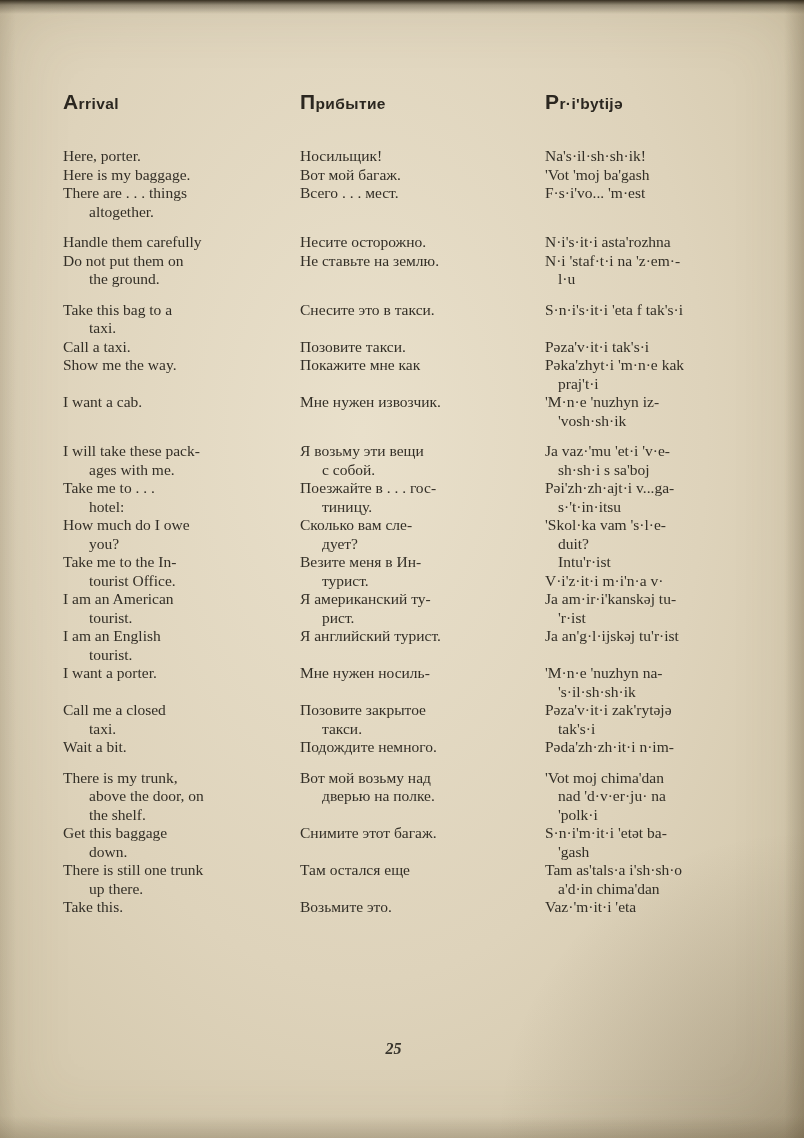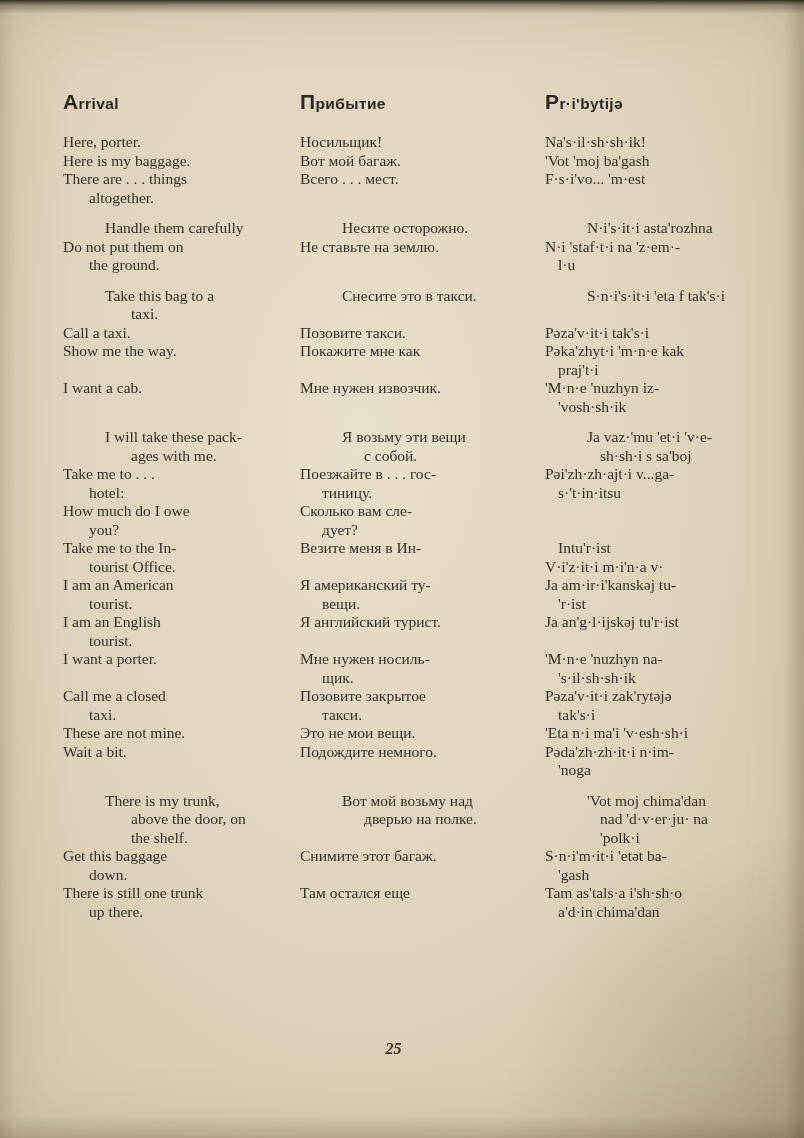--- a/index.html
+++ b/index.html
@@ -24,22 +24,22 @@
   }
   .content {
     position: absolute;
     left: 63px; right: 28px; top: 90px;
   }
   .row {
     display: grid;
     grid-template-columns: 190px 198px 1fr;
     column-gap: 47px;
   }
-  .row.gap { margin-top: 12px; margin-left: 42px; }
-  .header-row { margin-bottom: 17px; }
+  .row.gap { margin-top: 12px; }
+  .header-row { margin-bottom: 31px; }
   .heading {
     font-family: "Liberation Sans", sans-serif;
     font-weight: 700;
     font-size: 15.5px;
     letter-spacing: 0.4px;
     color: #2b2720;
     line-height: 24px;
   }
   .heading::first-letter { font-size: 21px; }
   .line {
@@ -206,42 +206,47 @@
         </div>
         <div class="row">
           <div class="cell col-en">
             <div class="line">How much do I owe</div>
             <div class="line cont">you?</div>
           </div>
           <div class="cell col-ru">
             <div class="line">Сколько вам сле-</div>
             <div class="line cont">дует?</div>
           </div>
+          <div class="cell col-ph">
+            <div class="line">'Skol·ka vam 's·l·e-</div>
+            <div class="line cont">duit?</div>
+          </div>
         </div>
         <div class="row">
           <div class="cell col-en">
             <div class="line">Take me to the In-</div>
             <div class="line cont">tourist Office.</div>
           </div>
           <div class="cell col-ru">
             <div class="line">Везите меня в Ин-</div>
+            <div class="line cont">турист.</div>
           </div>
           <div class="cell col-ph">
             <div class="line cont">Intu'r·ist</div>
             <div class="line">V·i'z·it·i m·i'n·a v·</div>
           </div>
         </div>
         <div class="row">
           <div class="cell col-en">
             <div class="line">I am an American</div>
             <div class="line cont">tourist.</div>
           </div>
           <div class="cell col-ru">
             <div class="line">Я американский ту-</div>
-            <div class="line cont">вещи.</div>
+            <div class="line cont">рист.</div>
           </div>
           <div class="cell col-ph">
             <div class="line">Ja am·ir·i'kanskəj tu-</div>
             <div class="line cont">'r·ist</div>
           </div>
         </div>
         <div class="row">
           <div class="cell col-en">
             <div class="line">I am an English</div>
             <div class="line cont">tourist.</div>
@@ -252,21 +257,20 @@
           <div class="cell col-ph">
             <div class="line">Ja an'g·l·ijskəj tu'r·ist</div>
           </div>
         </div>
         <div class="row">
           <div class="cell col-en">
             <div class="line">I want a porter.</div>
           </div>
           <div class="cell col-ru">
             <div class="line">Мне нужен носиль-</div>
-            <div class="line cont">щик.</div>
           </div>
           <div class="cell col-ph">
             <div class="line">'M·n·e 'nuzhyn na-</div>
             <div class="line cont">'s·il·sh·sh·ik</div>
           </div>
         </div>
         <div class="row">
           <div class="cell col-en">
             <div class="line">Call me a closed</div>
             <div class="line cont">taxi.</div>
@@ -275,39 +279,27 @@
             <div class="line">Позовите закрытое</div>
             <div class="line cont">такси.</div>
           </div>
           <div class="cell col-ph">
             <div class="line">Pəza'v·it·i zak'rytəjə</div>
             <div class="line cont">tak's·i</div>
           </div>
         </div>
         <div class="row">
           <div class="cell col-en">
-            <div class="line">These are not mine.</div>
-          </div>
-          <div class="cell col-ru">
-            <div class="line">Это не мои вещи.</div>
-          </div>
-          <div class="cell col-ph">
-            <div class="line">'Eta n·i ma'i 'v·esh·sh·i</div>
-          </div>
-        </div>
-        <div class="row">
-          <div class="cell col-en">
             <div class="line">Wait a bit.</div>
           </div>
           <div class="cell col-ru">
             <div class="line">Подождите немного.</div>
           </div>
           <div class="cell col-ph">
             <div class="line">Pəda'zh·zh·it·i n·im-</div>
-            <div class="line cont">'noga</div>
           </div>
         </div>
         <div class="row gap">
           <div class="cell col-en">
             <div class="line">There is my trunk,</div>
             <div class="line cont">above the door, on</div>
             <div class="line cont">the shelf.</div>
           </div>
           <div class="cell col-ru">
             <div class="line">Вот мой возьму над</div>
@@ -336,18 +328,29 @@
           <div class="cell col-en">
             <div class="line">There is still one trunk</div>
             <div class="line cont">up there.</div>
           </div>
           <div class="cell col-ru">
             <div class="line">Там остался еще</div>
           </div>
           <div class="cell col-ph">
             <div class="line">Tam as'tals·a i'sh·sh·o</div>
             <div class="line cont">a'd·in chima'dan</div>
+          </div>
+        </div>
+        <div class="row">
+          <div class="cell col-en">
+            <div class="line">Take this.</div>
+          </div>
+          <div class="cell col-ru">
+            <div class="line">Возьмите это.</div>
+          </div>
+          <div class="cell col-ph">
+            <div class="line">Vaz·'m·it·i 'eta</div>
           </div>
         </div>
       </div>
   </div>
   <div class="page-number">25</div>
 </div>
 
 </body></html>

